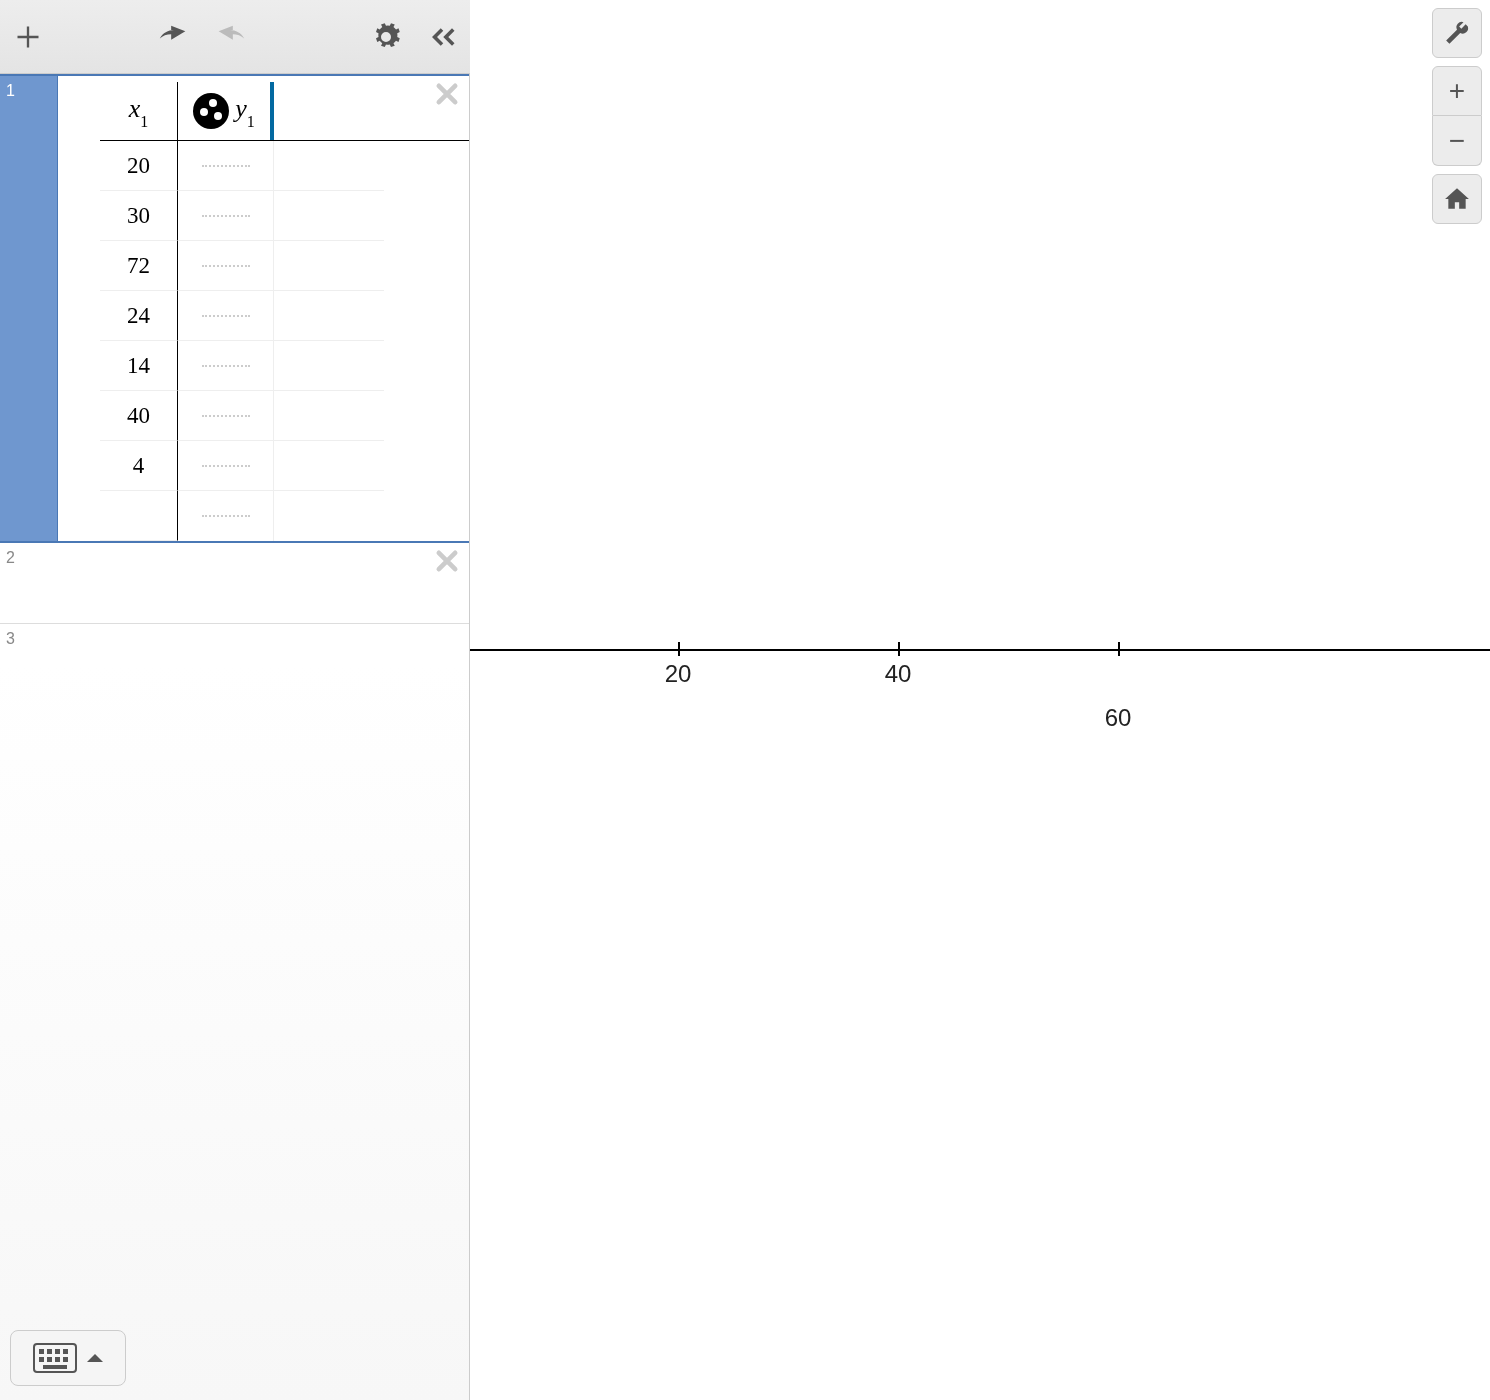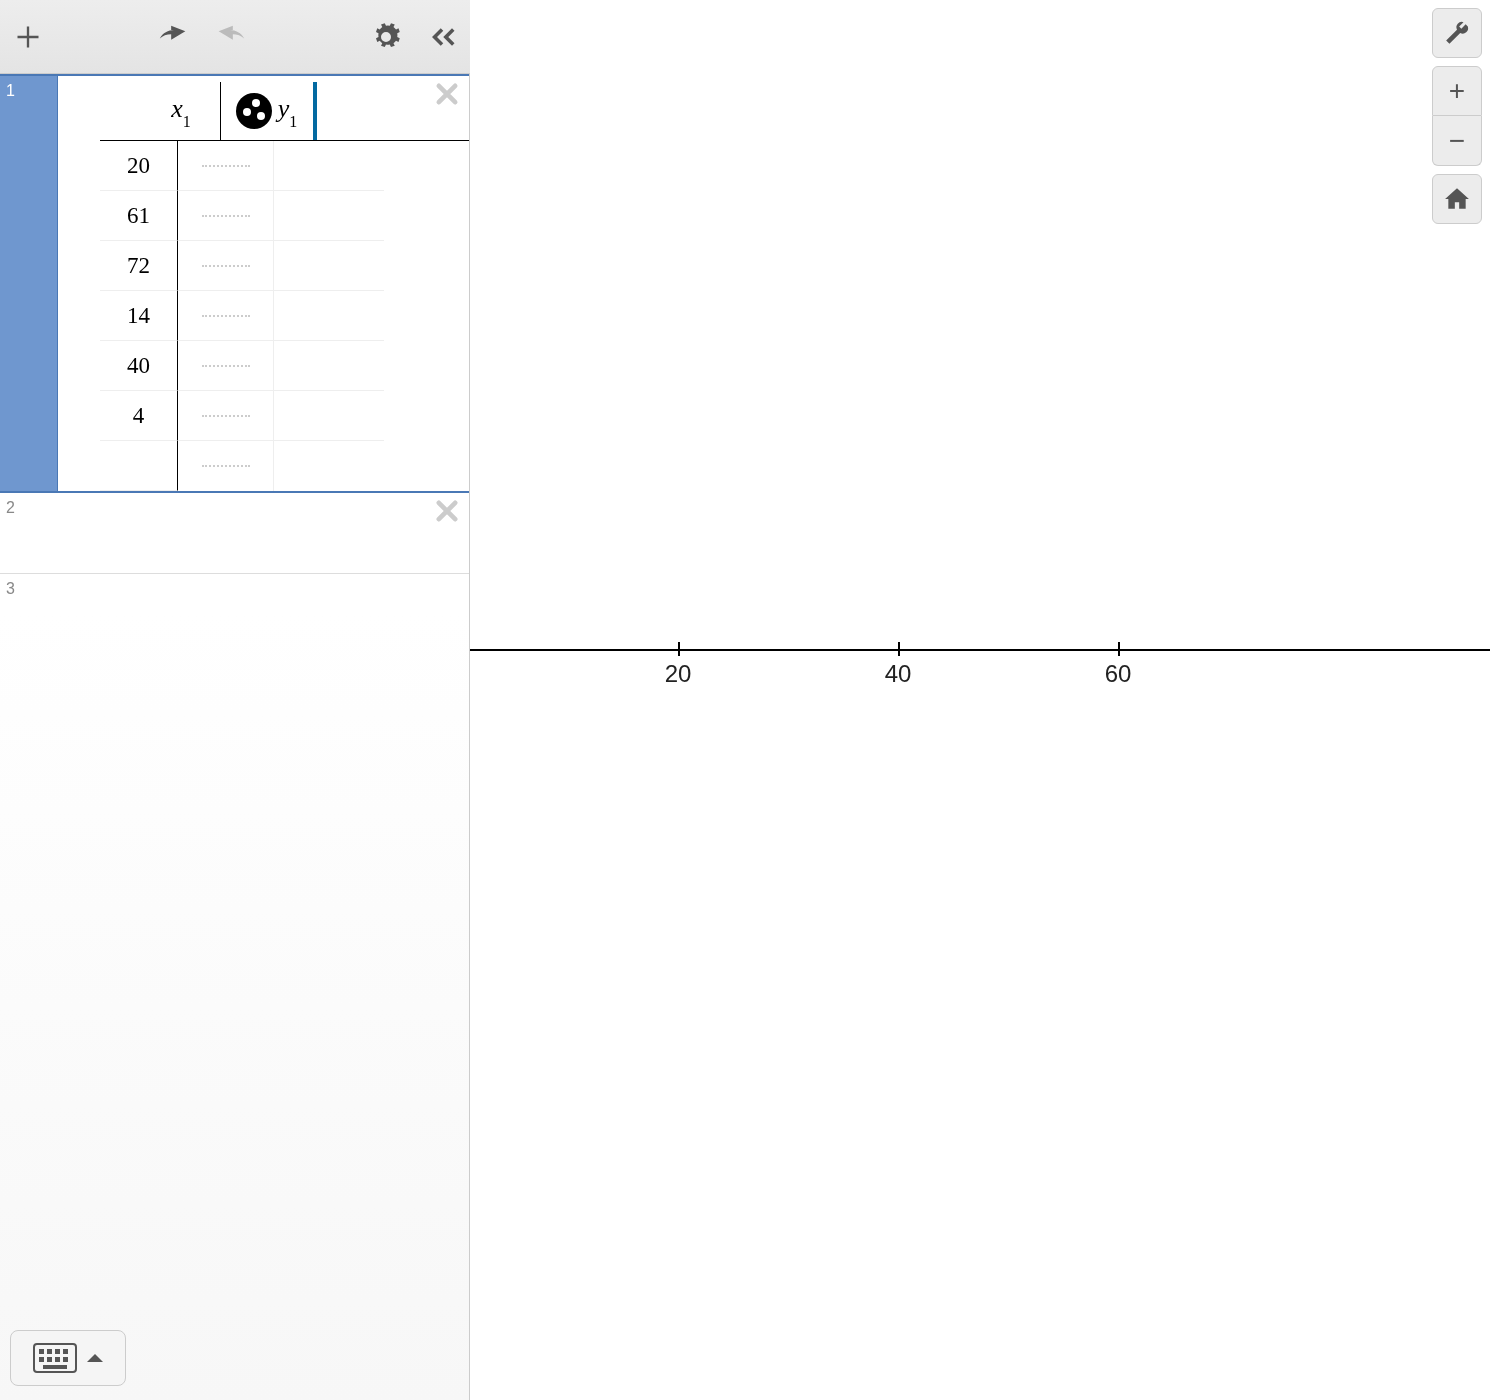--- a/index.html
+++ b/index.html
@@ -36,21 +36,21 @@
   .expr-item.selected .expr-gutter { background:#6f97cf; color:#fff; border-right:1px solid #4a78b5; }
   .expr-item.selected { border-top:2px solid #4a78b5; border-bottom:2px solid #4a78b5; background:#fff; }
   .expr-body { flex:1; position:relative; min-height:80px; }
   .expr-item.selected .expr-body { background:#fff; }
   .delete-x { position:absolute; right:8px; top:4px; color:#ccc; font-size:36px; cursor:pointer; font-weight:bold; line-height:1;}
 
   .expr-filler { flex:1; background:linear-gradient(#fff, #f7f7f7); }
 
   
   .tbl { margin: 6px 0 0 42px; }
-  .tbl .hdr { display:flex; border-bottom:1px solid #000;justify-content:center; }
+  .tbl .hdr { display:flex; border-bottom:1px solid #000; }
   .hcell { height:58px; display:flex; align-items:center; justify-content:center; position:relative; }
   .hcell.x { width:78px; border-right:1px solid #000; }
   .hcell.y { width:96px; border-right:4px solid #0369a1; }
   .hcell.extra { width:110px; }
   .mathlbl { font-family: 'Times New Roman', serif; font-style:italic; font-size:26px; }
   .mathlbl sub { font-size:16px; font-style:normal; position:relative; top:3px;}
   .scatter-icon { width:36px; height:36px; border-radius:50%; background:#000; position:relative; margin-right:6px;}
   .scatter-icon .d { position:absolute; width:8px; height:8px; background:#fff; border-radius:50%; }
   .tbl .row { display:flex; }
   .tcell { height:50px; display:flex; align-items:center; justify-content:center; border-bottom:1px solid #eee; }
@@ -151,28 +151,35 @@
         </div>
         <div id="tbody">
             <div class="row">
               <div class="tcell x">20</div>
               <div class="tcell y">
                 <div class="dashes"></div>
               </div>
               <div class="tcell extra"></div>
             </div>
             <div class="row">
-              <div class="tcell x">61</div>
+              <div class="tcell x">30</div>
               <div class="tcell y">
                 <div class="dashes"></div>
               </div>
               <div class="tcell extra"></div>
             </div>
             <div class="row">
               <div class="tcell x">72</div>
+              <div class="tcell y">
+                <div class="dashes"></div>
+              </div>
+              <div class="tcell extra"></div>
+            </div>
+            <div class="row">
+              <div class="tcell x">24</div>
               <div class="tcell y">
                 <div class="dashes"></div>
               </div>
               <div class="tcell extra"></div>
             </div>
             <div class="row">
               <div class="tcell x">14</div>
               <div class="tcell y">
                 <div class="dashes"></div>
               </div>
@@ -242,21 +249,21 @@
 </div>
 
 <div class="graph">
   <div class="axis-line" style="left:0; right:0; top:649px; height:2px;"></div>
   <div id="ticks">
       <div class="tick" style="left: 208px;"></div>
       <div class="tick-lbl" style="left: 208px;">20</div>
       <div class="tick" style="left: 428px;"></div>
       <div class="tick-lbl" style="left: 428px;">40</div>
       <div class="tick" style="left: 648px;"></div>
-      <div class="tick-lbl" style="left: 648px;">60</div>
+      <div class="tick-lbl" style="left: 648px; margin-top: 44px;">60</div>
     </div>
 
   <div class="float-col">
     <div class="float-btn">
       <svg width="26" height="26" viewBox="0 0 24 24">
           <path fill="#555" d="M22 6a5 5 0 01-7 6L5 22l-3-3L12 9a5 5 0 016-7l-4 4 2 2 4-4z"></path>
         </svg>
     </div>
     <div class="zoom-grp">
       <div class="float-btn">

